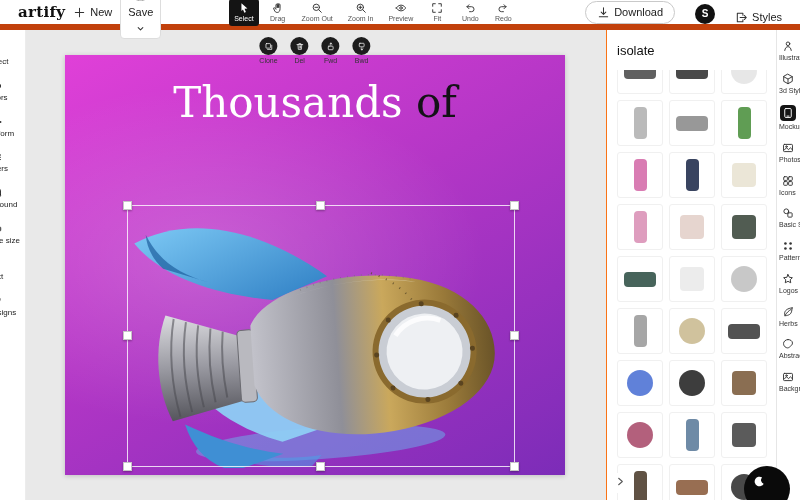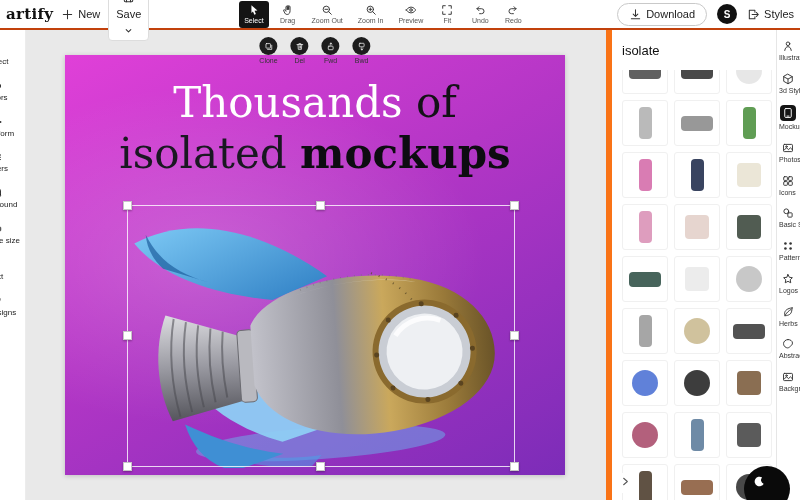--- a/index.html
+++ b/index.html
@@ -1,36 +1,36 @@
 <!DOCTYPE html>
 <html><head>
 <meta charset="utf-8">
 <style>
   * { margin:0; padding:0; box-sizing:border-box; }
   html,body { width:800px; height:500px; overflow:hidden; }
   body { font-family:"Liberation Sans", sans-serif; background:#fff; position:relative; }
 
   
-  .header { height:30px; display:flex; align-items:center; gap:8px; padding:0 6px;
-            border-bottom:2px solid #c2410c; background:#fff; position:relative; z-index:6; }
+  .header { height:30px; display:flex; align-items:center; gap:8px; padding:0 18px;
+            border-bottom:6px solid #c2410c; background:#fff; position:relative; z-index:6; }
   .logo { font-family:"DejaVu Serif", serif; font-weight:bold; font-size:15px; letter-spacing:.3px; color:#111; }
   .hbtn { display:flex; align-items:center; gap:4px; font-size:11px; color:#222;
           background:none; border:none; cursor:pointer; font-family:inherit; }
   .ic { display:inline-flex; align-items:center; color:#333; }
   .save-btn { border:1px solid #ddd; border-radius:4px; padding:3px 7px; background:#fff;flex-direction:column; }
   .spacer { flex:1; }
   .tool-group { display:flex; align-items:center; gap:5px; }
   .tool { display:flex; flex-direction:column; align-items:center; justify-content:center; gap:1px;
           background:none; border:none; color:#555; padding:2px 5px; border-radius:3px;
           min-width:28px; height:27px; cursor:pointer; font-family:inherit; }
   .tool .ticon { display:flex; color:#333; }
   .tlabel { font-size:7px; line-height:1; }
   .tool.active { background:#141414; color:#fff; }
   .tool.active .ticon { color:#fff; }
-  .right-cluster { display:flex; align-items:center; gap:10px; }
+  .right-cluster { display:flex; align-items:flex-end; gap:20px; }
   .download-btn { border:1px solid #c9c9c9; border-radius:14px; padding:4px 11px; background:#fff; }
   .avatar { width:20px; height:20px; border-radius:50%; background:#111; color:#fff; font-size:10px;
             font-weight:bold; display:flex; align-items:center; justify-content:center; cursor:pointer; }
 
   
   .main { display:flex; height:470px; }
 
   
   .leftbar { width:26px; border-right:1px solid #ececec; overflow:hidden; padding-top:14px; background:#fff; flex:none; }
   .side-item { width:64px; margin-left:-36px; display:flex; flex-direction:column; align-items:center; gap:2px;
@@ -61,21 +61,21 @@
   .rocket { position:absolute; left:58px; top:148px; width:390px; height:265px; cursor:move; }
   .selbox { position:absolute; left:62px; top:150px; width:388px; height:262px;
             border:1px solid rgba(255,255,255,.8); pointer-events:none; }
   .handle { position:absolute; width:9px; height:9px; background:#fff; border:1px solid #c6c6c6;
             box-shadow:0 1px 2px rgba(0,0,0,.3); pointer-events:auto; }
   .h-tl{left:-5px;top:-5px} .h-tm{left:calc(50% - 5px);top:-5px} .h-tr{right:-5px;top:-5px}
   .h-ml{left:-5px;top:calc(50% - 5px)} .h-mr{right:-5px;top:calc(50% - 5px)}
   .h-bl{left:-5px;bottom:-5px} .h-bm{left:calc(50% - 5px);bottom:-5px} .h-br{right:-5px;bottom:-5px}
 
   
-  .panel { width:170px; background:#fff; border-left:6px solid #f97316; position:relative; overflow:hidden; flex:none; }
+  .panel { width:170px; background:#fff; border-left:1px solid #f97316; position:relative; overflow:hidden; flex:none; }
   .panel-head { position:absolute; top:0; left:0; right:0; height:40px; background:#fff; z-index:3;
                 display:flex; align-items:center; justify-content:space-between; padding:0 10px; }
   .search-input { border:none; outline:none; font-size:13px; width:66px; color:#111; font-family:inherit; background:transparent; }
   .goback { display:flex; align-items:center; gap:5px; background:#f1f1f1; border:none; border-radius:14px;
             padding:5px 11px; font-size:11px; color:#222; cursor:pointer; font-family:inherit; }
   .grid { position:absolute; top:18px; left:10px; display:grid; grid-template-columns:repeat(3,46px); gap:6px; }
   .tile { width:46px; height:46px; background:#fff; border:1px solid #f0f0f0; border-radius:3px;
           display:flex; align-items:center; justify-content:center; cursor:pointer; }
   .blob { display:block; border-radius:4px; opacity:.88; }
   .blob.tall { width:13px; height:32px; }
@@ -328,21 +328,20 @@
               <path d="M7 12.5V8.8M5.4 10.9L7 12.5l1.6-1.6"></path>
             </svg>
           </span>
           <span>Bwd</span>
         </button>
       </div>
 
     <div class="artboard">
       <div class="heading">
         <div><span class="light">Thousands</span><span class="dark"> of</span></div>
-        <div><span class="reg">isolated </span><span class="bold">mockups</span></div>
       </div>
 
       <div class="rocket">
         <svg width="390" height="265" viewBox="0 0 390 265">
           <defs>
             <linearGradient id="gBody" x1="0" y1="0" x2="1" y2="0">
               <stop offset="0" stop-color="#c2c2ca"></stop>
                 <stop offset=".35" stop-color="#8f8f98"></stop>
               <stop offset=".55" stop-color="#caa85c"></stop>
                 <stop offset=".8" stop-color="#9a7a3a"></stop>

